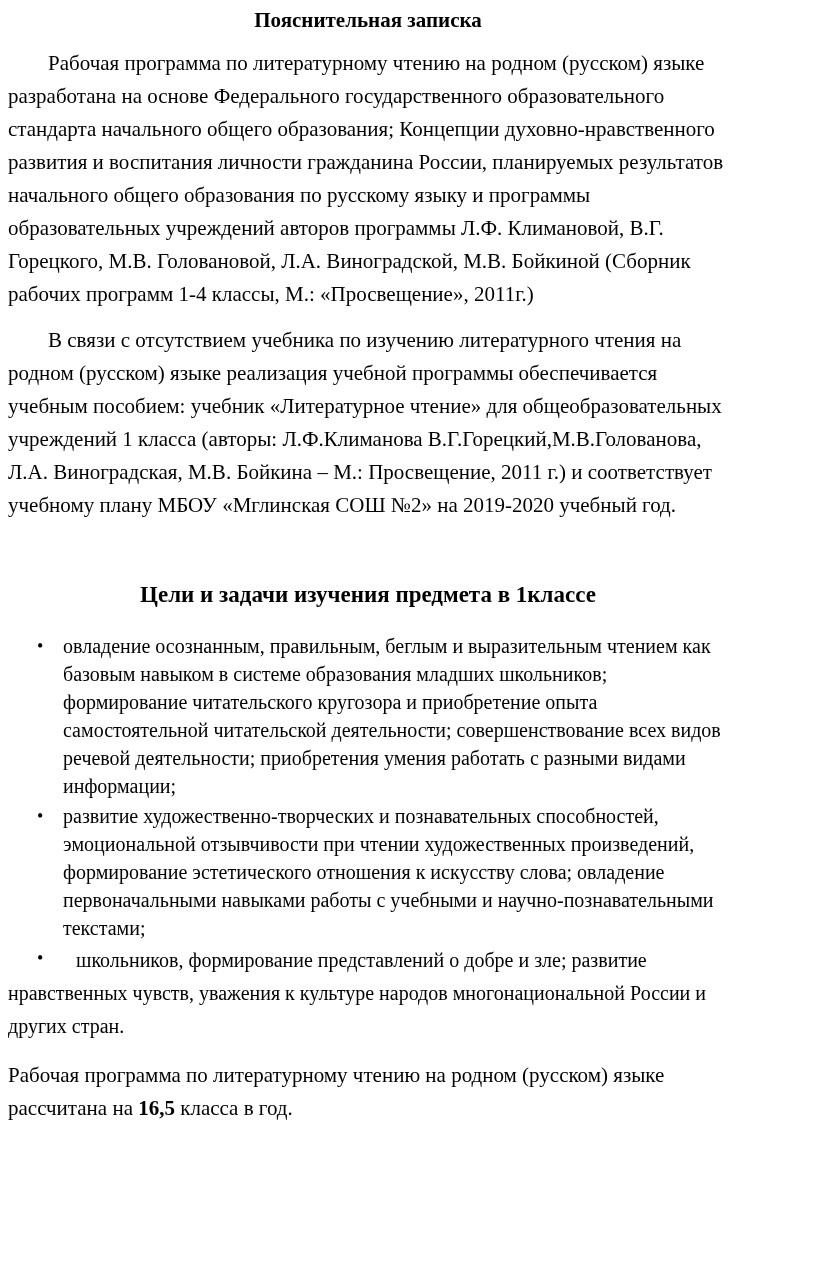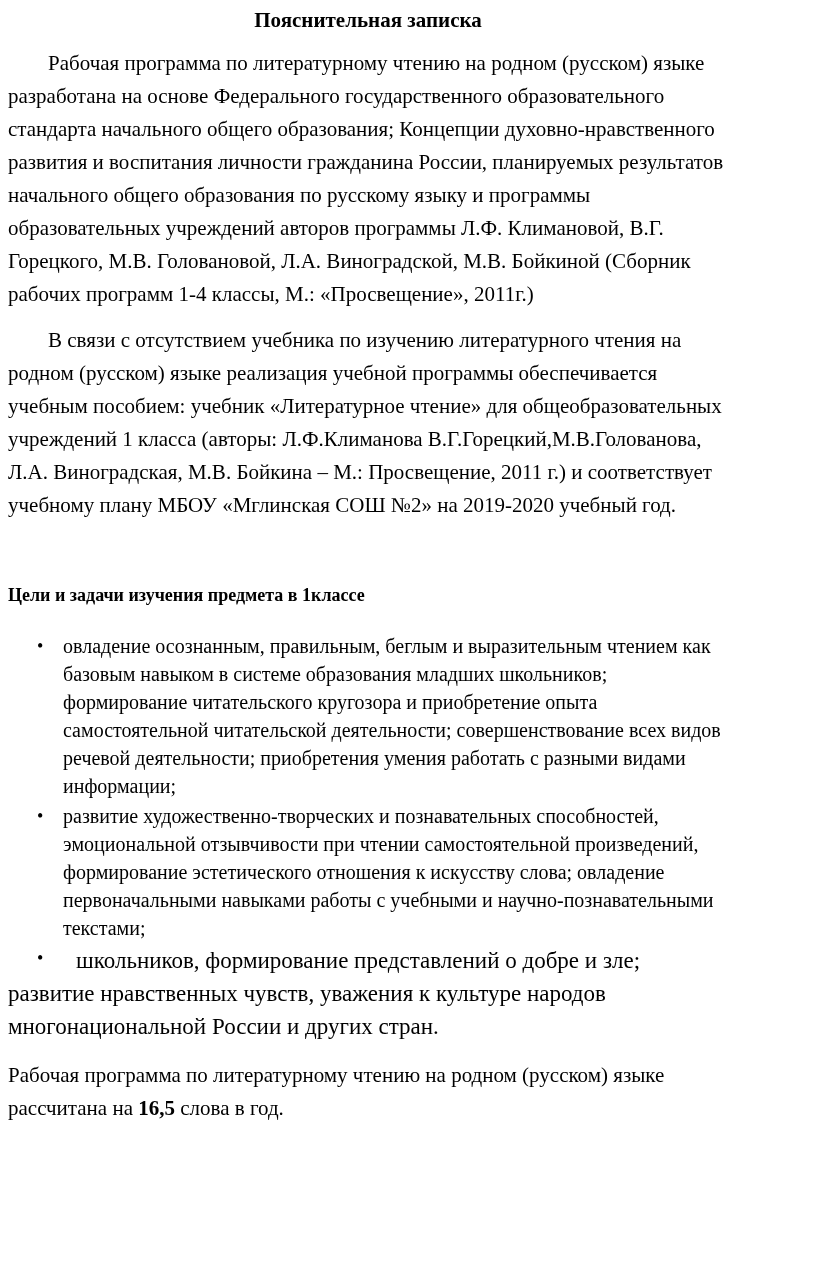--- a/index.html
+++ b/index.html
@@ -26,21 +26,22 @@
     font-weight: bold;
     line-height: 30px;
   }
   .para {
     margin: 0 0 13px 0;
     text-indent: 40px;
     text-align: left;
   }
   .section-heading {
     margin: 58px 0 22px 0;
-    font-size: 18px;
+    text-align: center;
+    font-size: 23px;
     font-weight: bold;
     line-height: 30px;
   }
   ul.goals {
     margin: 0;
     padding: 0 0 0 55px;
     list-style: none;
     font-size: 20px;
     line-height: 28px;
   }
@@ -50,21 +51,21 @@
   }
   ul.goals li .bullet-dot {
     position: absolute;
     left: -26px;
     top: 0;
     font-size: 18px;
   }
   .continuation {
     margin: 2px 0 16px 0;
     text-indent: 68px;
-    font-size: 23px;
+    font-size: 20px;
     line-height: 33px;
   }
   .closing {
     margin: 14px 0 0 0;
     text-indent: 0;
     font-size: 21px;
     line-height: 33px;
   }
   .closing strong {
     font-weight: bold;
@@ -84,26 +85,26 @@
 
   <h2 class="section-heading">Цели и задачи  изучения предмета в 1классе</h2>
 
   <ul class="goals">
     <li>
       <span class="bullet-dot">•</span>
       <span>овладение осознанным, правильным, беглым и выразительным чтением как базовым навыком в системе образования младших школьников; формирование читательского кругозора и приобретение опыта самостоятельной читательской деятельности; совершенствование всех видов речевой деятельности; приобретения умения работать с разными видами информации;</span>
     </li>
     <li>
       <span class="bullet-dot">•</span>
-      <span>развитие художественно-творческих и познавательных способностей, эмоциональной отзывчивости при чтении самостоятельной произведений, формирование эстетического отношения к искусству слова; овладение первоначальными навыками работы с учебными и научно-познавательными текстами;</span>
+      <span>развитие художественно-творческих и познавательных способностей, эмоциональной отзывчивости при чтении художественных произведений, формирование эстетического отношения к искусству слова; овладение первоначальными навыками работы с учебными и научно-познавательными текстами;</span>
     </li>
     <li>
       <span class="bullet-dot">•</span>
     </li>
   </ul>
 
   <p class="continuation">школьников, формирование представлений о добре и зле; развитие нравственных  чувств, уважения к культуре народов многонациональной России и других стран.</p>
 
   <p class="closing">
-    <span>Рабочая программа по литературному чтению на родном (русском) языке рассчитана на </span><strong>16,5</strong><span> слова в год.</span>
+    <span>Рабочая программа по литературному чтению на родном (русском) языке рассчитана на </span><strong>16,5</strong><span> класса в год.</span>
   </p>
 
 </div>
 
 </body></html>

